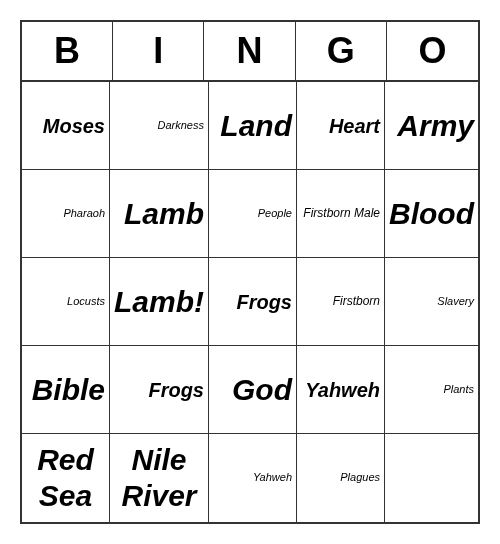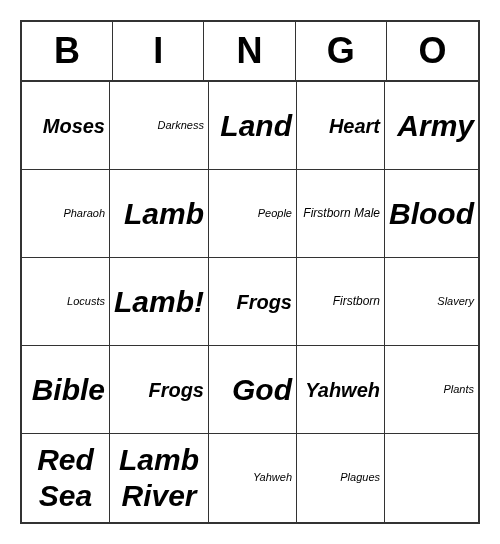--- a/index.html
+++ b/index.html
@@ -137,21 +137,21 @@
       <div class="bingo-cell">
         <span class="size-medium">Yahweh</span>
       </div>
       <div class="bingo-cell">
         <span class="size-small">Plants</span>
       </div>
       <div class="bingo-cell">
         <span class="size-large">Red Sea</span>
       </div>
       <div class="bingo-cell">
-        <span class="size-large">Lamb River</span>
+        <span class="size-large">Nile River</span>
       </div>
       <div class="bingo-cell">
         <span class="size-small">Yahweh</span>
       </div>
       <div class="bingo-cell">
         <span class="size-small">Plagues</span>
       </div>
     </div>
 </div>
 

